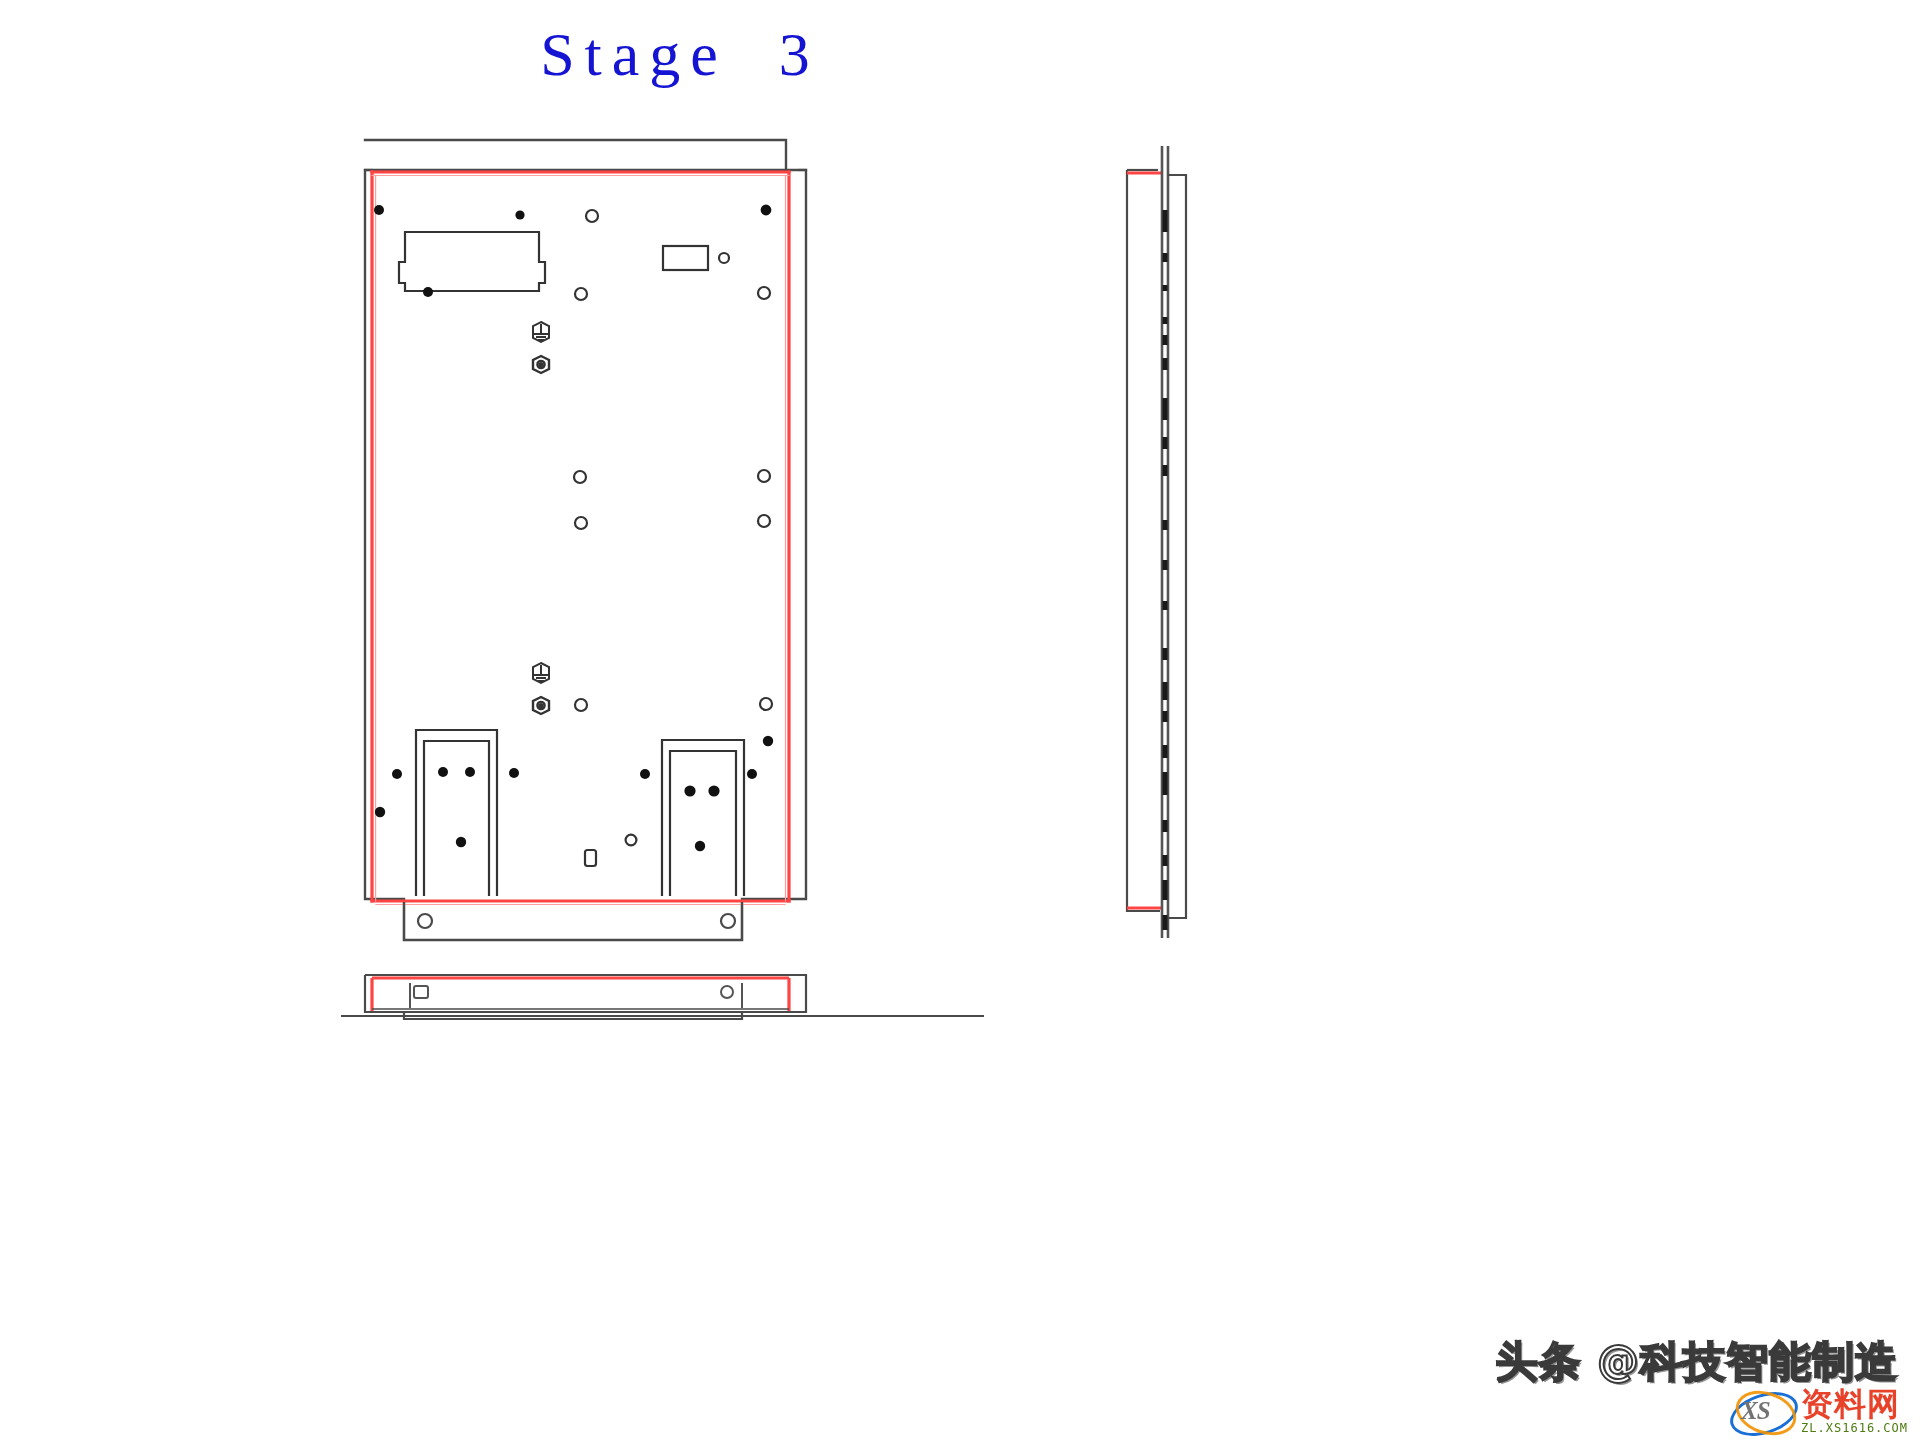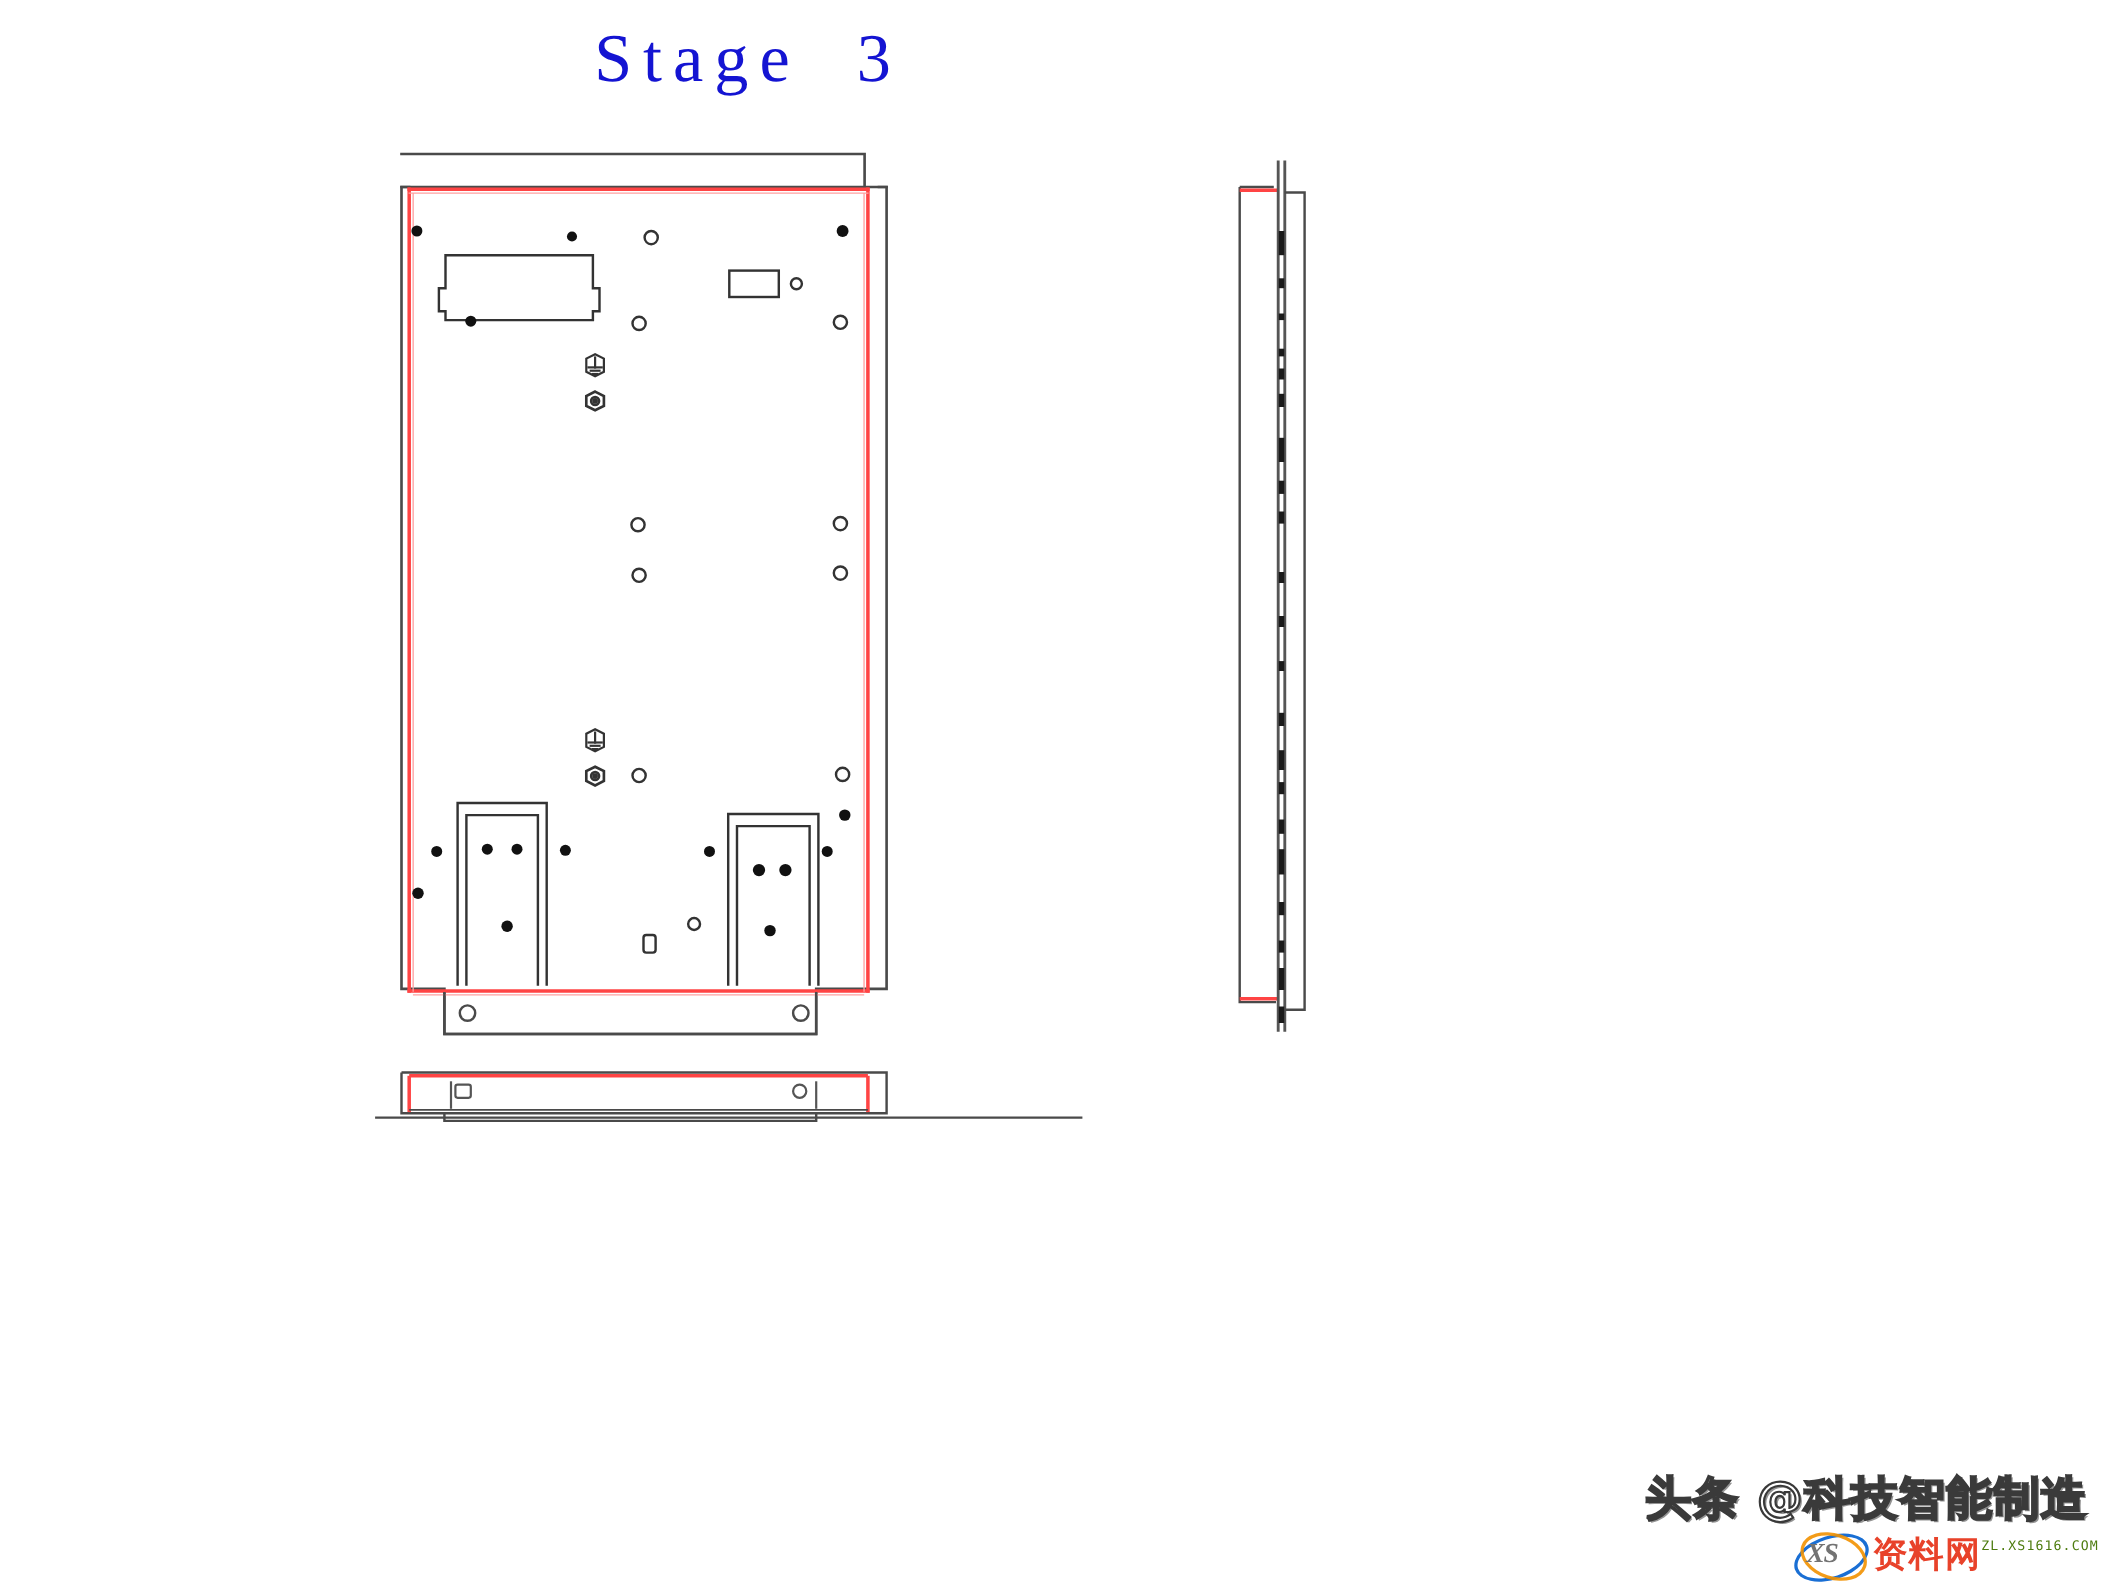--- a/index.html
+++ b/index.html
@@ -101,21 +101,21 @@
     left: 14px; top: 7px;
     font-family: "Liberation Serif", serif;
     font-style: italic;
     font-weight: 700;
     font-size: 25px;
     color: #737373;
     letter-spacing: -1px;
   }
   .logo-right {
     display: flex;
-    flex-direction: row;
+    flex-direction: column;
     align-items: flex-start;
     line-height: 1;
   }
   .logo-cn {
     font-family: "DejaVu Sans", sans-serif;
     font-size: 32px;
     font-weight: 700;
     color: #e8422a;
     letter-spacing: 1px;
   }

